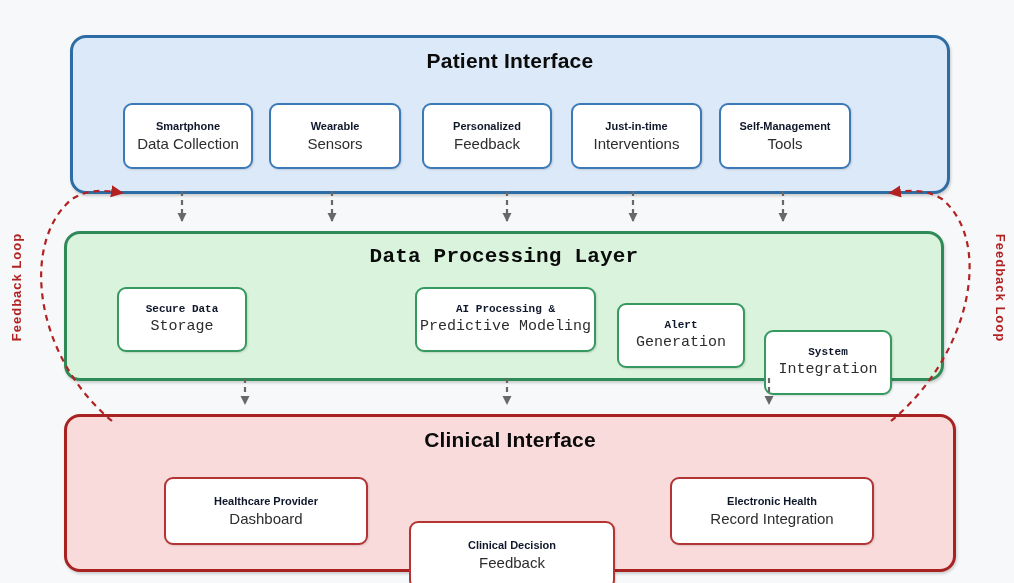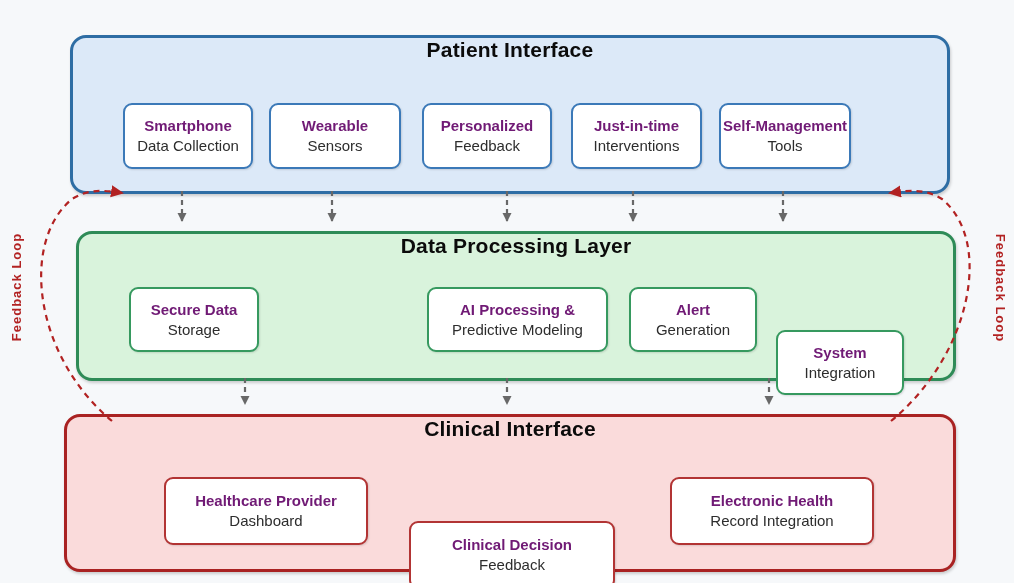--- a/index.html
+++ b/index.html
@@ -13,45 +13,46 @@
     overflow:hidden;
   }
   svg.overlay{position:absolute;left:0;top:0;z-index:3;pointer-events:none;}
 
   .layer{
     position:absolute;border-radius:16px;z-index:1;
     box-shadow:1px 2px 3px rgba(0,0,0,0.18);
   }
   .layer-title{
     text-align:center;font-weight:bold;font-size:21px;color:#0b0b0b;
-    letter-spacing:0.2px;
+    padding-top:11px;letter-spacing:0.2px;
   }
   .layer.patient{
     left:70px;top:35px;width:874px;height:153px;
     background:var(--patient-fill,#dce9f8);
     border:3px solid var(--patient-border,#2e6da4);
   }
   .layer.data{
-    left:76px;top:231px;width:874px;height:144px;
+    left:64px;top:231px;width:874px;height:144px;
     background:var(--data-fill,#d9f3dc);
     border:3px solid var(--data-border,#2e8b57);
+    font-family:Liberation Mono, monospace;
   }
   .layer.clinical{
     left:64px;top:414px;width:886px;height:152px;
     background:var(--clinical-fill,#fadbdb);
     border:3px solid var(--clinical-border,#a92222);
   }
 
   .node{
     position:absolute;background:#ffffff;border-radius:9px;
     display:flex;flex-direction:column;justify-content:center;align-items:center;
     box-shadow:1px 1px 2px rgba(0,0,0,0.12);
     z-index:2;
   }
-  .node-title{font-weight:bold;font-size:15px;color:#701a75;line-height:1.35;white-space:nowrap;}
+  .node-title{font-weight:bold;font-size:11px;color:#0f172a;line-height:1.35;white-space:nowrap;}
   .node-sub{font-size:15px;color:#2d2d2d;line-height:1.3;white-space:nowrap;}
   .layer.patient .node{border:2px solid var(--patient-node-border,#3b79b8);top:65px;height:62px;}
   .layer.data .node{border:2px solid var(--data-node-border,#36995f);top:53px;height:61px;}
   .layer.clinical .node{border:2px solid var(--clinical-node-border,#b23434);top:60px;height:64px;}
 
   .feedback-label{
     position:absolute;z-index:2;
     font-size:13px;font-weight:bold;letter-spacing:1px;
     color:var(--feedback-red,#b22222);white-space:nowrap;
   }
@@ -99,21 +100,21 @@
   <div class="layer data">
     <div class="layer-title">Data Processing Layer</div>
     <div class="node" style="left:50px;width:126px;">
       <div class="node-title">Secure Data</div>
       <div class="node-sub">Storage</div>
     </div>
     <div class="node" style="left:348px;width:177px;">
       <div class="node-title">AI Processing &amp;</div>
       <div class="node-sub">Predictive Modeling</div>
     </div>
-    <div class="node" style="left:550px;width:124px;">
+    <div class="node" style="left:550px;width:124px;margin-top:16px;">
       <div class="node-title">Alert</div>
       <div class="node-sub">Generation</div>
     </div>
     <div class="node" style="left:697px;width:124px;margin-top:43px;">
       <div class="node-title">System</div>
       <div class="node-sub">Integration</div>
     </div>
   </div>
 
   <div class="layer clinical">

